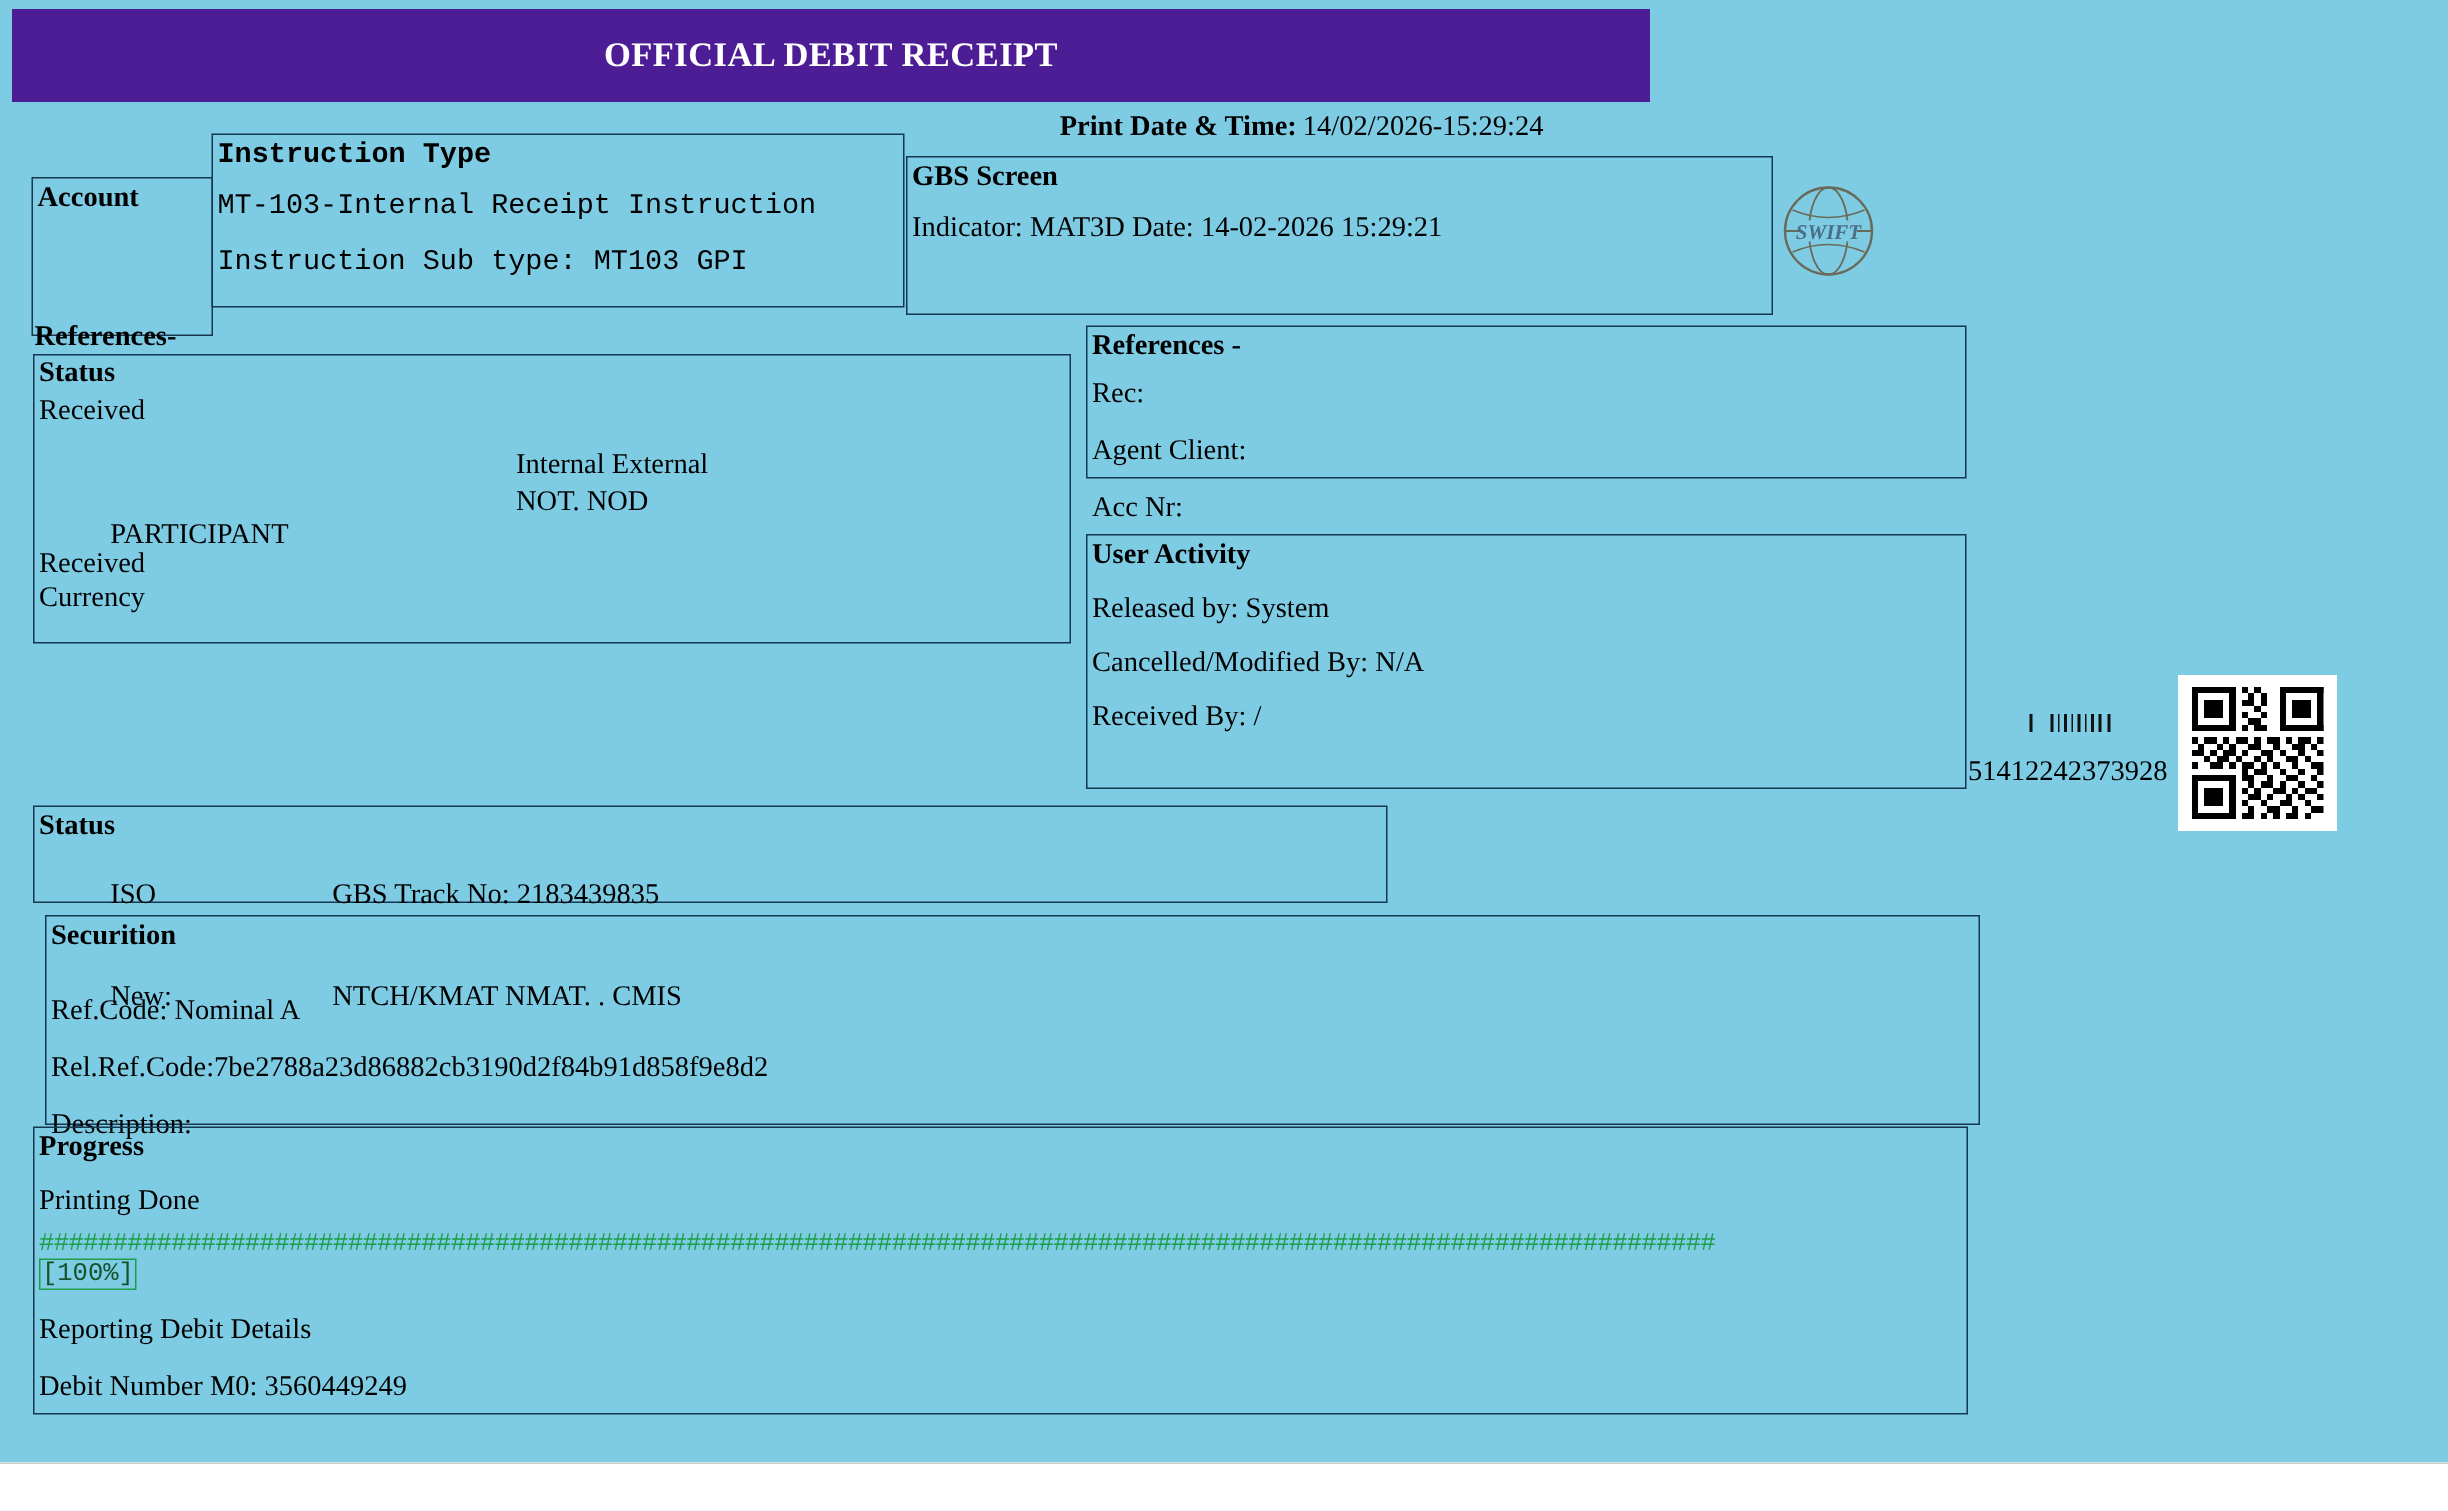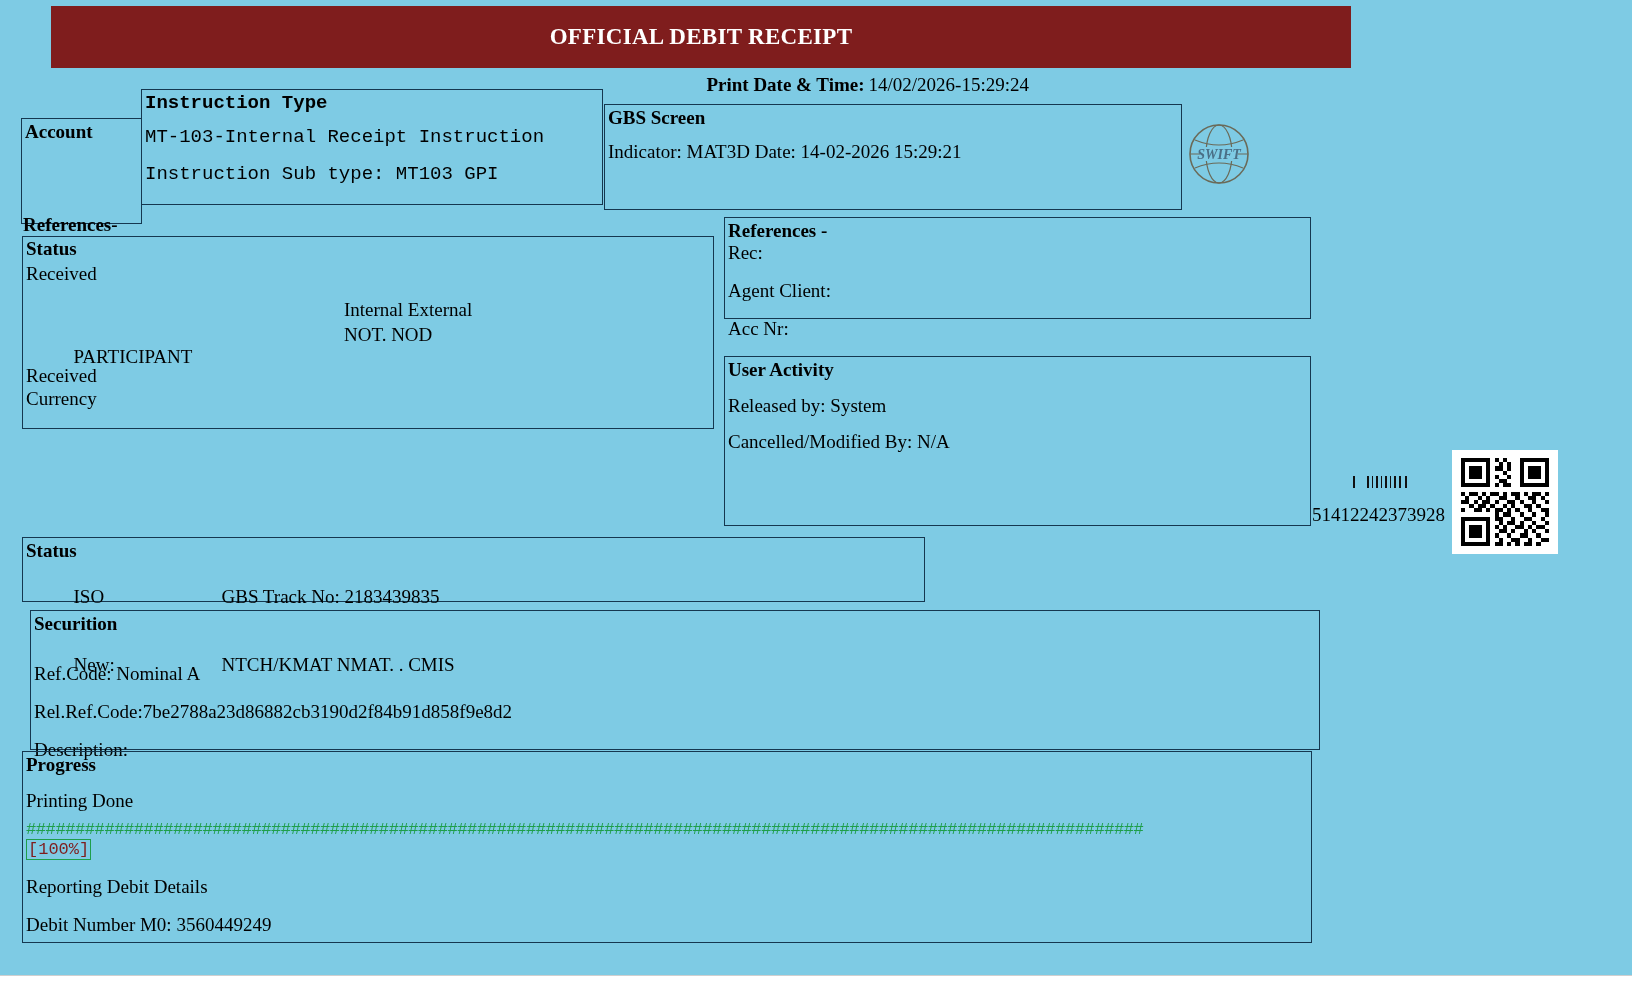--- a/index.html
+++ b/index.html
@@ -34,31 +34,30 @@
     top: 6px;
     width: 1300px;
     height: 938px;
   }
 
   
   .title-bar {
     position: absolute;
     left: 0;
     top: 0;
-    width: 1300px;
+    width: 1092px;
     height: 62px;
-    background: #7f1d1d;
+    background: #4c1d95;
     color: #ffffff;
     font-weight: bold;
     font-size: 23px;
     display: flex;
     align-items: center;
     justify-content: center;
     letter-spacing: 0.3px;
-    margin-left: 43px;
   }
 
   
   .print-line {
     position: absolute;
     left: 0;
     top: 68px;
     width: 1300px;
     text-align: right;
     font-size: 19px;
@@ -124,21 +123,21 @@
   .col-indent {
     position: absolute;
     left: 318px;
     top: 0;
   }
 
   
   #ref-right-box { left: 716px; top: 211px; width: 587px; height: 102px; }
   #user-act-box  { left: 716px; top: 350px; width: 587px; height: 170px; }
   .fld { font-size: 19px; margin: 9px 0 0 3px; }
-  .fld.first { margin-top: 0; }
+  .fld.first { margin-top: 10px; }
 
   
   #status2-box { left: 14px; top: 531px; width: 903px; height: 65px; }
   .st-row { font-size: 19px; margin: 2px 0 0 3px; white-space: pre; }
   .st-row .c2 { display: inline-block; width: 148px; }
 
   
   #secur-box { left: 22px; top: 604px; width: 1290px; height: 140px; }
   
   #progress-box { left: 14px; top: 745px; width: 1290px; height: 192px; }
@@ -148,21 +147,21 @@
     font-family: "Liberation Mono", monospace;
     font-size: 17px;
     letter-spacing: -0.4px;
     margin: 9px 0 0 3px;
     white-space: nowrap;
     overflow: hidden;
     width: 1286px;
     line-height: 1.05;
   }
   .pct {
-    color: #7f1d1d;
+    color: #14532d;
     font-family: "Liberation Mono", monospace;
     font-size: 17px;
     margin: 0 0 0 3px;
     border: 1px solid #1e9e4a;
     display: inline-block;
     padding: 0 1px;
   }
 
   
   .barcode {
@@ -270,20 +269,21 @@
         <div class="box-title">References -</div>
         <div class="fld first">Rec:</div>
         <div class="fld" style="margin-top:16px">Agent Client:</div>
         <div class="fld" style="margin-top:16px">Acc Nr:</div>
       </div>
 
       <div class="box" id="user-act-box">
         <div class="box-title">User Activity</div>
         <div class="fld" style="margin-top:14px">Released by: System</div>
         <div class="fld" style="margin-top:14px">Cancelled/Modified By: N/A</div>
+        <div class="fld" style="margin-top:14px">Received By: /</div>
       </div>
 
       <div class="box" id="status2-box">
         <div class="box-title">Status</div>
         <div class="st-row">
           <span class="c2">ISO</span><span>GBS Track No: 2183439835</span>
         </div>
         <div class="st-row">
           <span class="c2">New:</span><span>NTCH/KMAT NMAT. . CMIS</span>
         </div>

